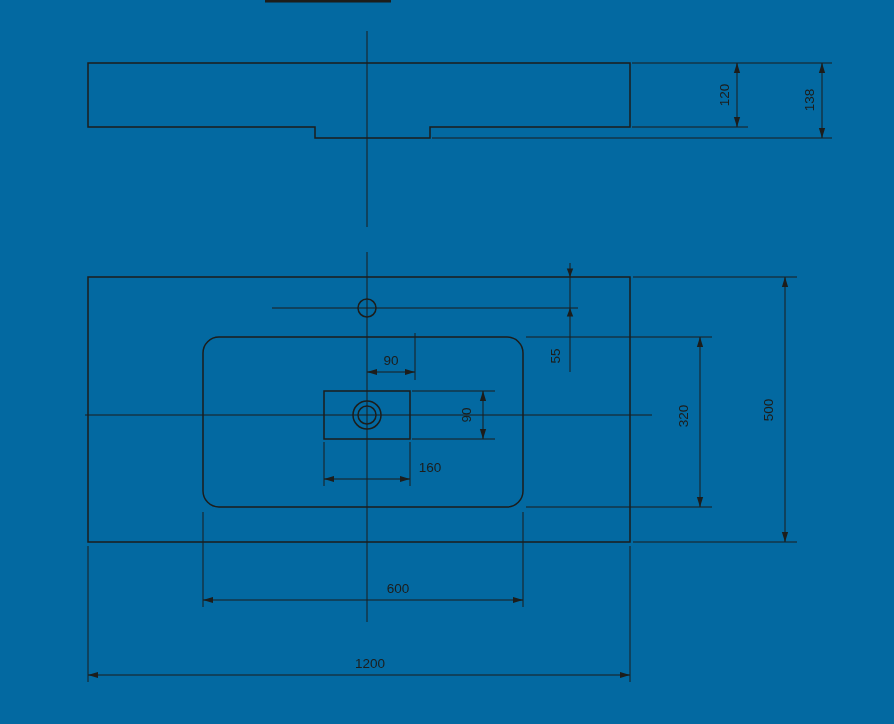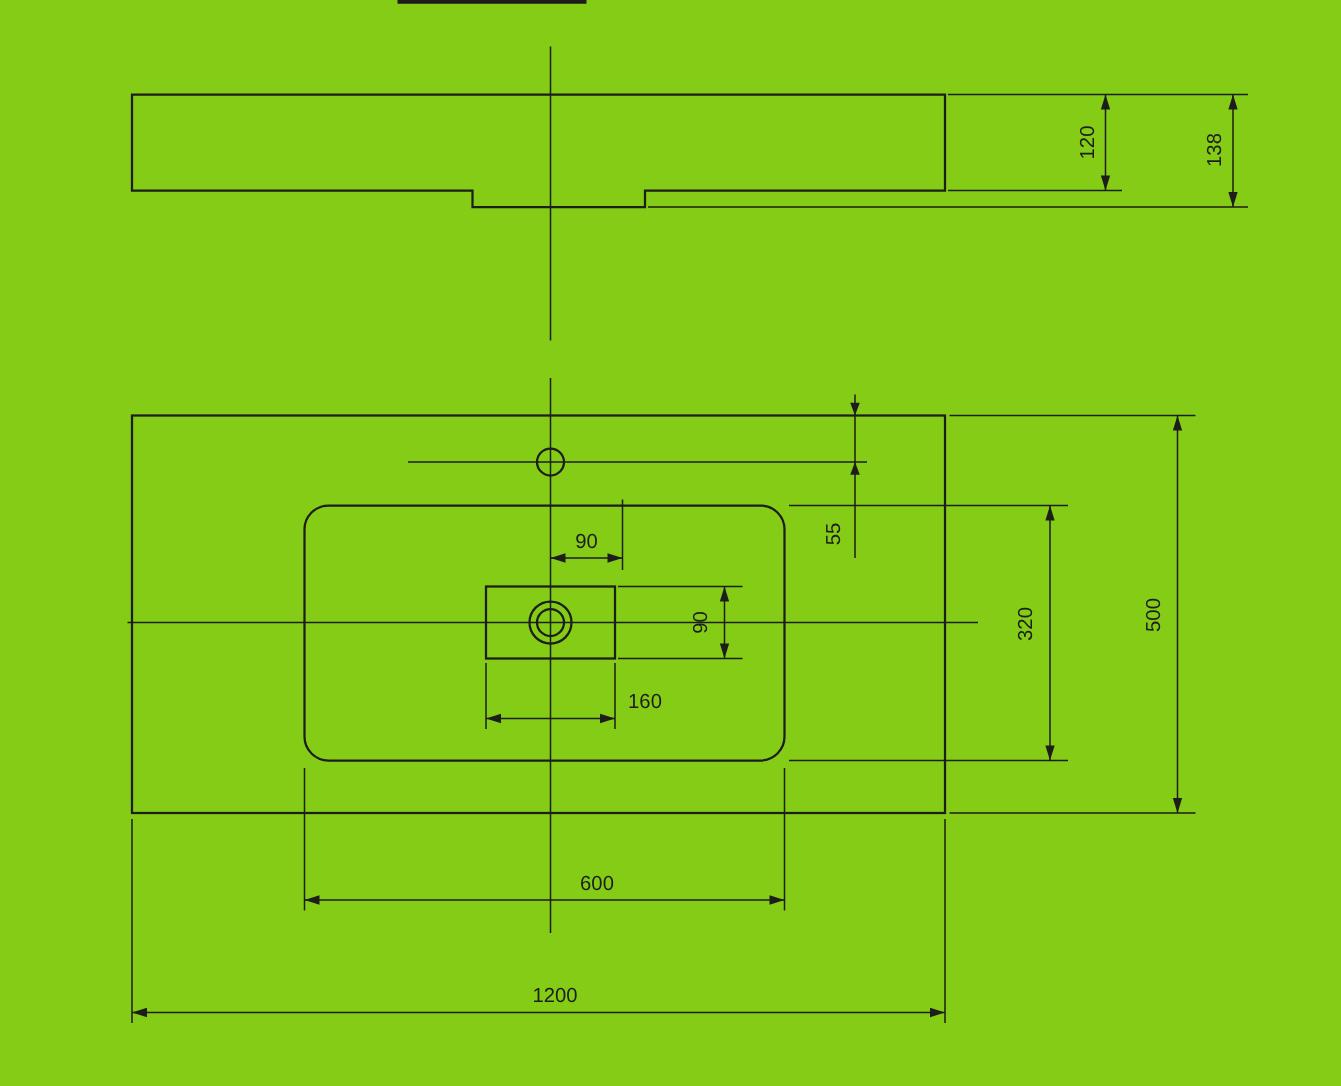--- a/index.html
+++ b/index.html
@@ -1,16 +1,16 @@
 <!DOCTYPE html>
 <html><head>
 <meta charset="utf-8">
 <style>
   html,body{margin:0;padding:0;background:#ffffff;}
-  .page{position:relative;width:894px;height:724px;background:#84cc16;overflow:hidden;
+  .page{position:relative;width:894px;height:724px;background:#0369a1;overflow:hidden;
         font-family:"Liberation Sans",sans-serif;}
   svg{display:block;}
   .obj{fill:none;stroke:#1d1d1b;stroke-width:1.5;stroke-linejoin:miter;}
   .thin{fill:none;stroke:#1d1d1b;stroke-width:1;}
   .dim{fill:none;stroke:#1d1d1b;stroke-width:1;}
   .lbl{font-family:"Liberation Sans",sans-serif;font-size:13.5px;fill:#1d1d1b;}
   .arrow{fill:#1d1d1b;stroke:none;}
 </style>
 </head>
 <body>

